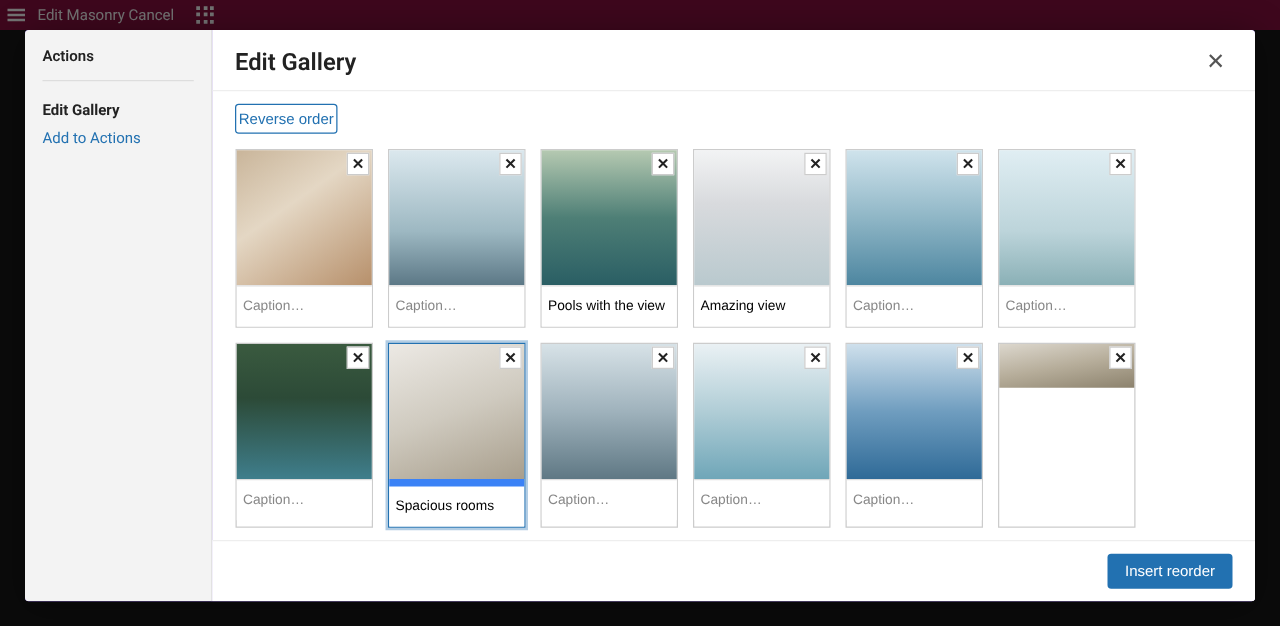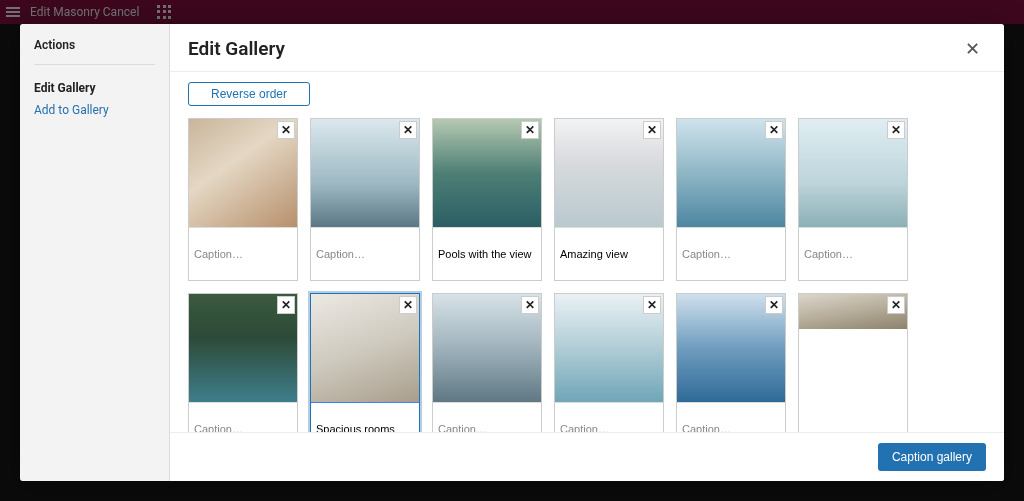--- a/index.html
+++ b/index.html
@@ -108,21 +108,21 @@
   display: flex;
   justify-content: space-between;
   align-items: center;
   font-size: 12px;
   color: #555;
 }
 .reverse-btn {
   border: 1px solid #2271b1;
   color: #2271b1;
   background: #fff;
-  padding: 4px 22px;
+  padding: 4px 2px;
   font-size: 12px;
   border-radius: 3px;
   cursor: pointer;
 }
 .grid {
   flex: 1;
   overflow-y: auto;
   padding: 4px 12px 12px 18px;
   display: flex;
   flex-wrap: wrap;
@@ -154,27 +154,27 @@
   background: #fff;
   border: 1px solid #ccc;
   display: flex; align-items: center; justify-content: center;
   font-size: 12px; font-weight: 700;
   cursor: pointer;
   color: #222;
 }
 .thumb input.caption {
   border: none;
   border-top: 1px solid #ddd;
-  padding: 20px 5px;
+  padding: 10px 5px;
   font-size: 11px;
   width: 100%;
   outline: none;
 }
 .thumb.selected input.caption {
-  border-top: 1px solid #3b82f6;
+  border-top: 6px solid #3b82f6;
 }
 .thumb input.caption::placeholder { color: #888; }
 .thumb.half .img { height: 35px; }
 .footer {
   border-top: 1px solid #eee;
   padding: 10px 18px;
   display: flex;
   justify-content: flex-end;
   background: #fff;
 }
@@ -228,21 +228,21 @@
   </span>
 </div>
 
 <div class="overlay"></div>
 
 <div class="modal">
   <aside class="sidebar">
     <h4>Actions</h4>
     <hr>
     <div class="current">Edit Gallery</div>
-    <div class="link">Add to Gallery</div>
+    <div class="link">Add to Actions</div>
   </aside>
 
   <section class="main">
     <div class="main-header">
       <h2>Edit Gallery</h2>
       <span class="close-btn">✕</span>
     </div>
     <div class="subheader">
       <button class="reverse-btn">Reverse order</button>
     </div>
@@ -307,16 +307,16 @@
           <div class="img img-12"></div>
           <div class="remove">✕</div>
         </div>
         <div class="thumb half">
           <div class="img img-13"></div>
           <div class="remove">✕</div>
         </div>
       </div>
 
     <div class="footer">
-      <button class="insert-btn">Caption gallery</button>
+      <button class="insert-btn">Insert reorder</button>
     </div>
   </section>
 </div>
 
 </body></html>

